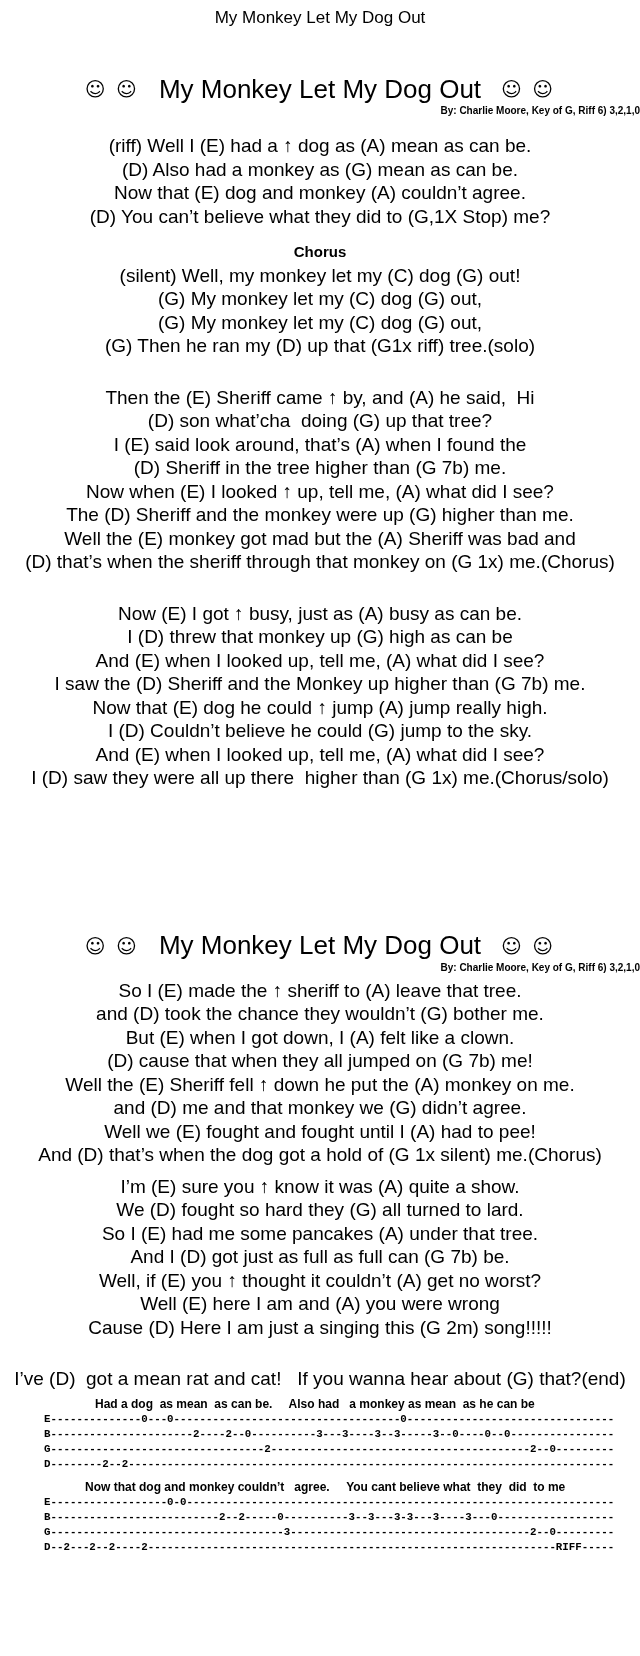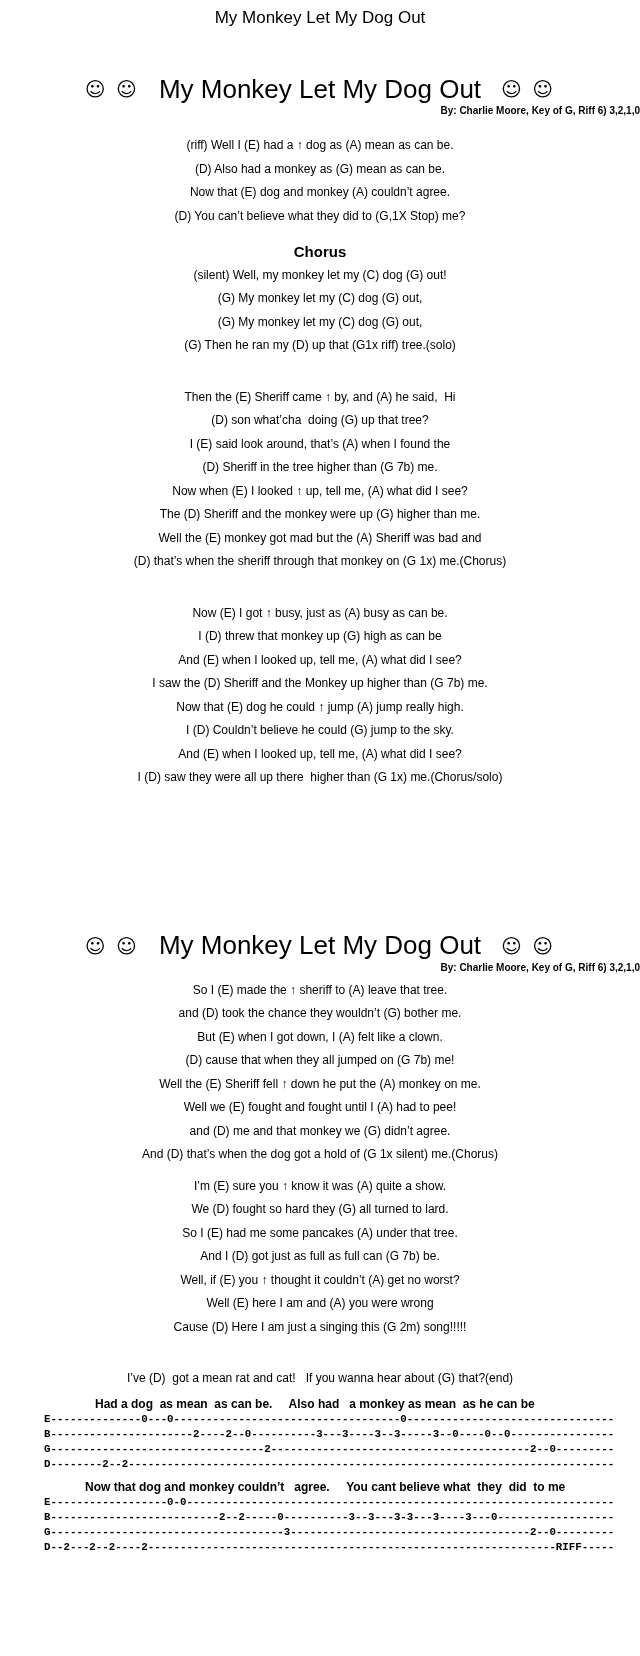--- a/index.html
+++ b/index.html
@@ -40,21 +40,21 @@
     white-space: pre;
   }
   .byline {
     text-align: right;
     font-weight: bold;
     font-size: 10px;
     line-height: 14px;
   }
   .stanza {
     text-align: center;
-    font-size: 12px;
+    font-size: 19px;
     line-height: 23.5px;
   }
   .lyric-line { white-space: pre; }
   .mt16 { margin-top: 16px; }
   .mt12 { margin-top: 28px; }
   .mt8  { margin-top: 8px; }
   .mt4  { margin-top: 4px; }
   .chorus-heading {
     text-align: center;
     font-weight: bold;
@@ -137,22 +137,22 @@
   <span class="smileys">☺ ☺</span>
 </div>
 <div class="byline">By: Charlie Moore, Key of G, Riff 6) 3,2,1,0</div>
 
 <div class="stanza mt4">
   <div class="lyric-line">So I (E) made the ↑ sheriff to (A) leave that tree.</div>
   <div class="lyric-line">and (D) took the chance they wouldn’t (G) bother me.</div>
   <div class="lyric-line">But (E) when I got down, I (A) felt like a clown.</div>
   <div class="lyric-line">(D) cause that when they all jumped on (G 7b) me!</div>
   <div class="lyric-line">Well the (E) Sheriff fell ↑ down he put the (A) monkey on me.</div>
+  <div class="lyric-line">and (D) me and that monkey we (G) didn’t agree.</div>
   <div class="lyric-line">Well we (E) fought and fought until I (A) had to pee!</div>
-  <div class="lyric-line">and (D) me and that monkey we (G) didn’t agree.</div>
   <div class="lyric-line">And (D) that’s when the dog got a hold of (G 1x silent) me.(Chorus)</div>
 </div>
 
 <div class="stanza mt8">
   <div class="lyric-line">I’m (E) sure you ↑ know it was (A) quite a show.</div>
   <div class="lyric-line">We (D) fought so hard they (G) all turned to lard.</div>
   <div class="lyric-line">So I (E) had me some pancakes (A) under that tree.</div>
   <div class="lyric-line">And I (D) got just as full as full can (G 7b) be.</div>
   <div class="lyric-line">Well, if (E) you ↑ thought it couldn’t (A) get no worst?</div>
   <div class="lyric-line">Well (E) here I am and (A) you were wrong</div>

